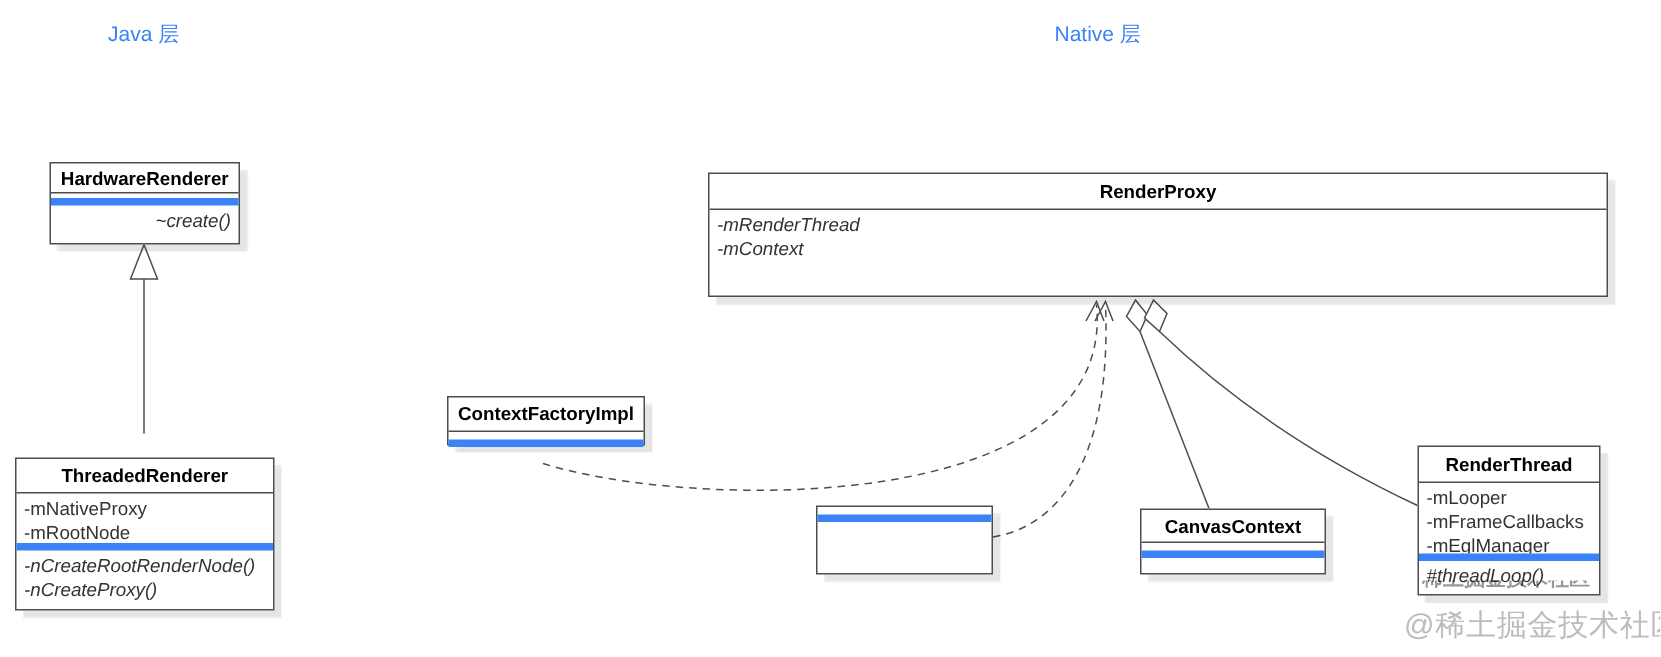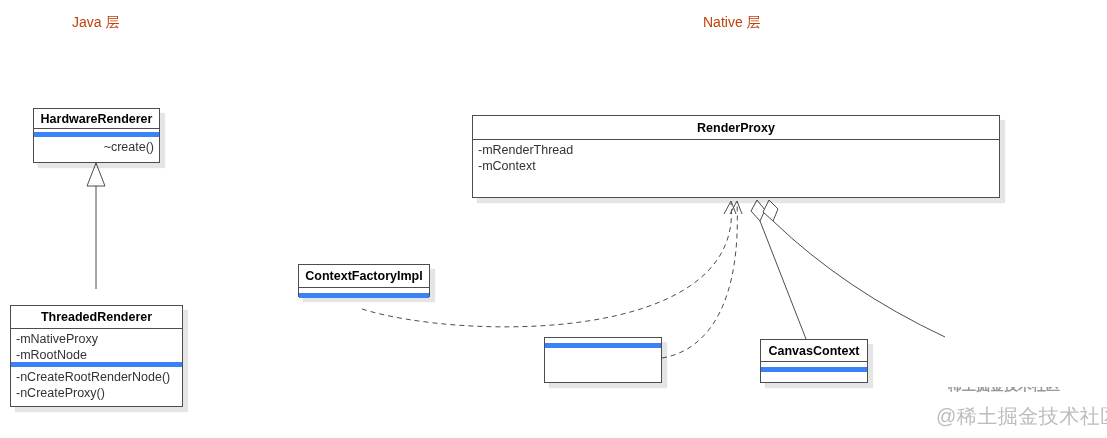--- a/index.html
+++ b/index.html
@@ -2,39 +2,39 @@
 <html><head>
 <meta charset="utf-8">
 <style>
   html,body { margin:0; padding:0; background:#fff; }
   #canvas {
     position:relative; width:1107px; height:438px;
     background:#ffffff; overflow:hidden;
     font-family:"Liberation Sans", sans-serif;
   }
   .layer-label {
-    position:absolute; font-size:14px; color:#c2410c; white-space:nowrap;
+    position:absolute; font-size:14px; color:#3b82f6; white-space:nowrap;
   }
   svg.wires { position:absolute; left:0; top:0; width:1107px; height:438px; }
   .uml {
     position:absolute; box-sizing:border-box;
     background:#ffffff; border:1px solid #4d4d4d;
     box-shadow:5px 5px 1px rgba(0,0,0,0.10);
     font-size:12.5px; color:#333;
   }
   .uml .title {
     box-sizing:border-box; border-bottom:1px solid #4d4d4d;
     display:flex; align-items:center; justify-content:center;
     font-weight:bold; color:#000; white-space:nowrap; overflow:hidden;
   }
   .uml .cmp {
     box-sizing:border-box; border-bottom:5px solid #3b82f6;
     padding:2px 5px 0 5px; line-height:16px; white-space:nowrap; overflow:hidden;
   }
-  .uml .cmp:last-child { border-bottom:none; }
+  .uml .cmp:last-child { border-bottom:none;font-style:italic; }
   .wm-light {
     position:absolute; left:936px; top:403px;
     font-size:20px; letter-spacing:0.5px; color:#bcbcbc; white-space:nowrap;
     z-index:5;
   }
   .wm-dark-clip {
     position:absolute; left:948px; top:387px; width:150px; height:13px;
     overflow:hidden; z-index:5;
   }
   .wm-dark-clip .inner {
@@ -91,44 +91,55 @@
     <div class="cmp" style="height:38px;">
       <div>-mNativeProxy</div>
       <div>-mRootNode</div>
     </div>
     <div class="cmp" style="height:39px;">
       <div>-nCreateRootRenderNode()</div>
       <div>-nCreateProxy()</div>
     </div>
   </div>
 
-  <div class="uml" style="left:472px; top:115px; width:528px; height:83px;">
+  <div class="uml" style="left:472px; top:115px; width:600px; height:83px;">
     <div class="title" style="height:24px;">RenderProxy</div>
     <div class="cmp" style="height:34px;">
       <div>-mRenderThread</div>
       <div>-mContext</div>
     </div>
   </div>
 
   <div class="uml" style="left:298px; top:264px; width:132px; height:33px;">
     <div class="title" style="height:23px;">ContextFactoryImpl</div>
     <div class="cmp" style="height:10px;"></div>
     <div class="cmp" style="height:10px;"></div>
   </div>
 
   <div class="uml" style="left:544px; top:337px; width:118px; height:46px;">
     <div class="cmp" style="height:10px;"></div>
     <div class="cmp" style="height:10px;"></div>
   </div>
 
-  <div class="uml" style="left:760px; top:339px; width:108px; height:44px;">
+  <div class="uml" style="left:760px; top:339px; width:124px; height:44px;">
     <div class="title" style="height:22px;">CanvasContext</div>
     <div class="cmp" style="height:10px;"></div>
     <div class="cmp" style="height:10px;"></div>
   </div>
 
+  <div class="uml" style="left:945px; top:297px; width:122px; height:100px;">
+    <div class="title" style="height:24px;">RenderThread</div>
+    <div class="cmp" style="height:52px;">
+      <div>-mLooper</div>
+      <div>-mFrameCallbacks</div>
+      <div>-mEglManager</div>
+    </div>
+    <div class="cmp" style="height:22px;">
+      <div>#threadLoop()</div>
+    </div>
+  </div>
 
   <div class="wm-dark-clip">
     <div class="inner">稀土掘金技术社区</div>
   </div>
   <div class="wm-light">@稀土掘金技术社区</div>
 
 </div>
 
 </body></html>

